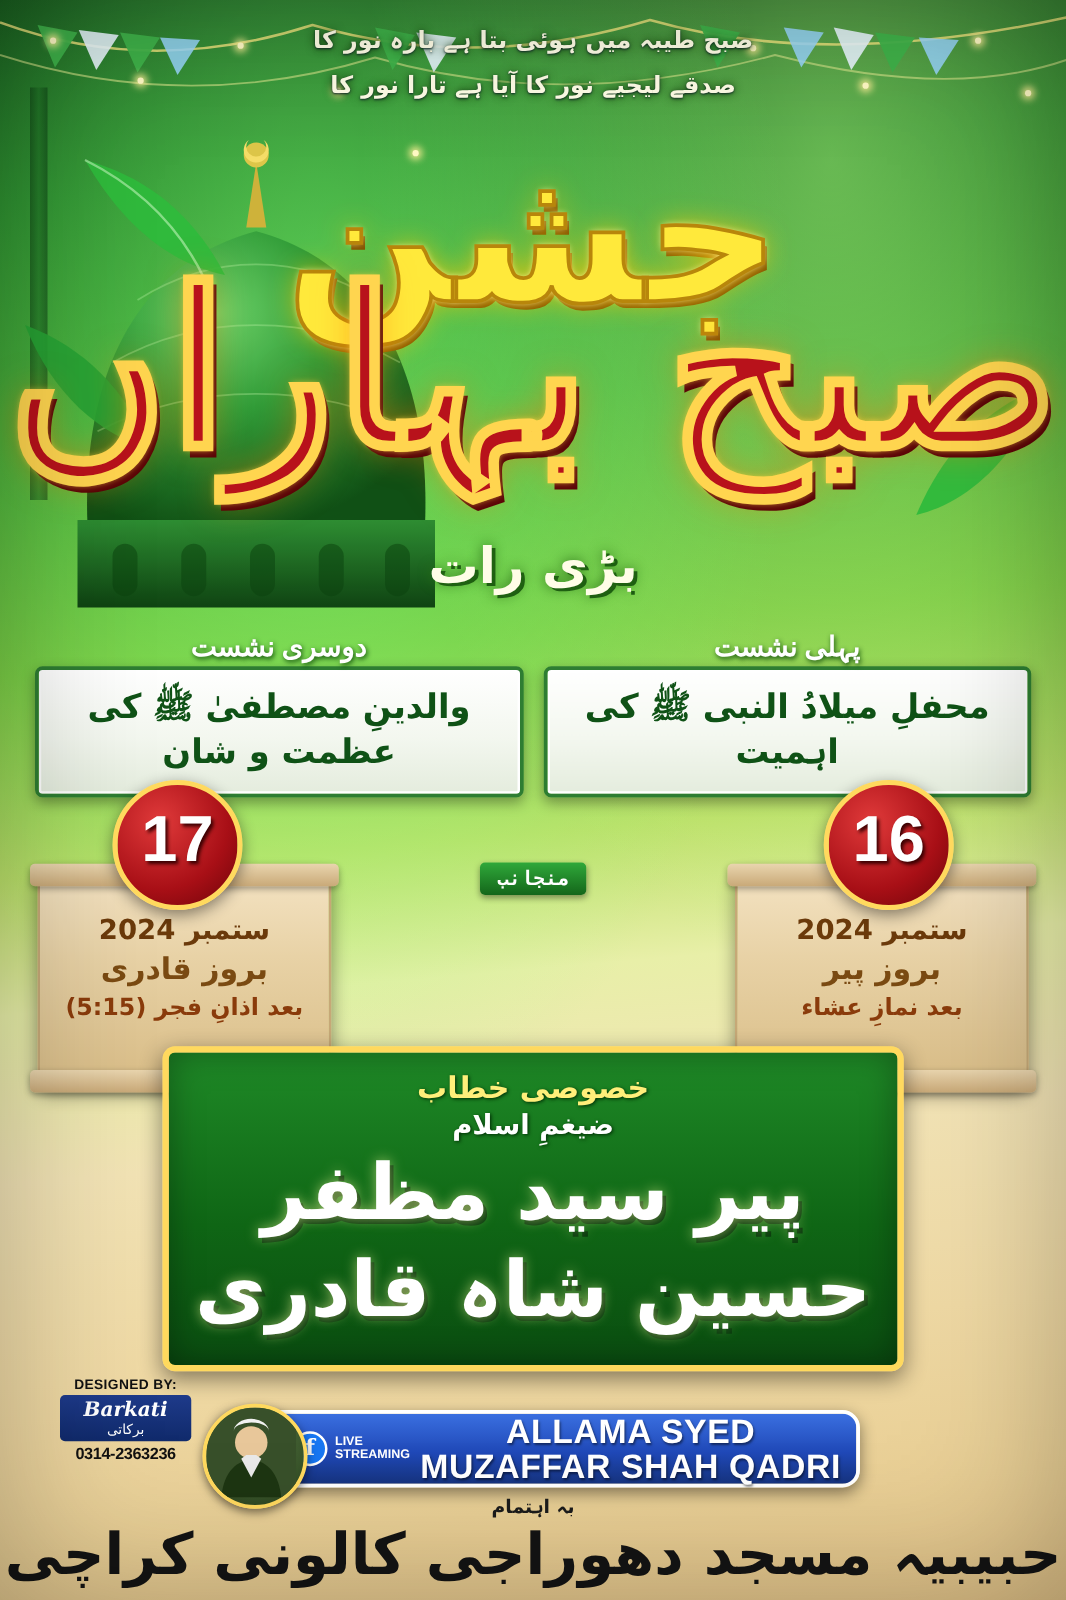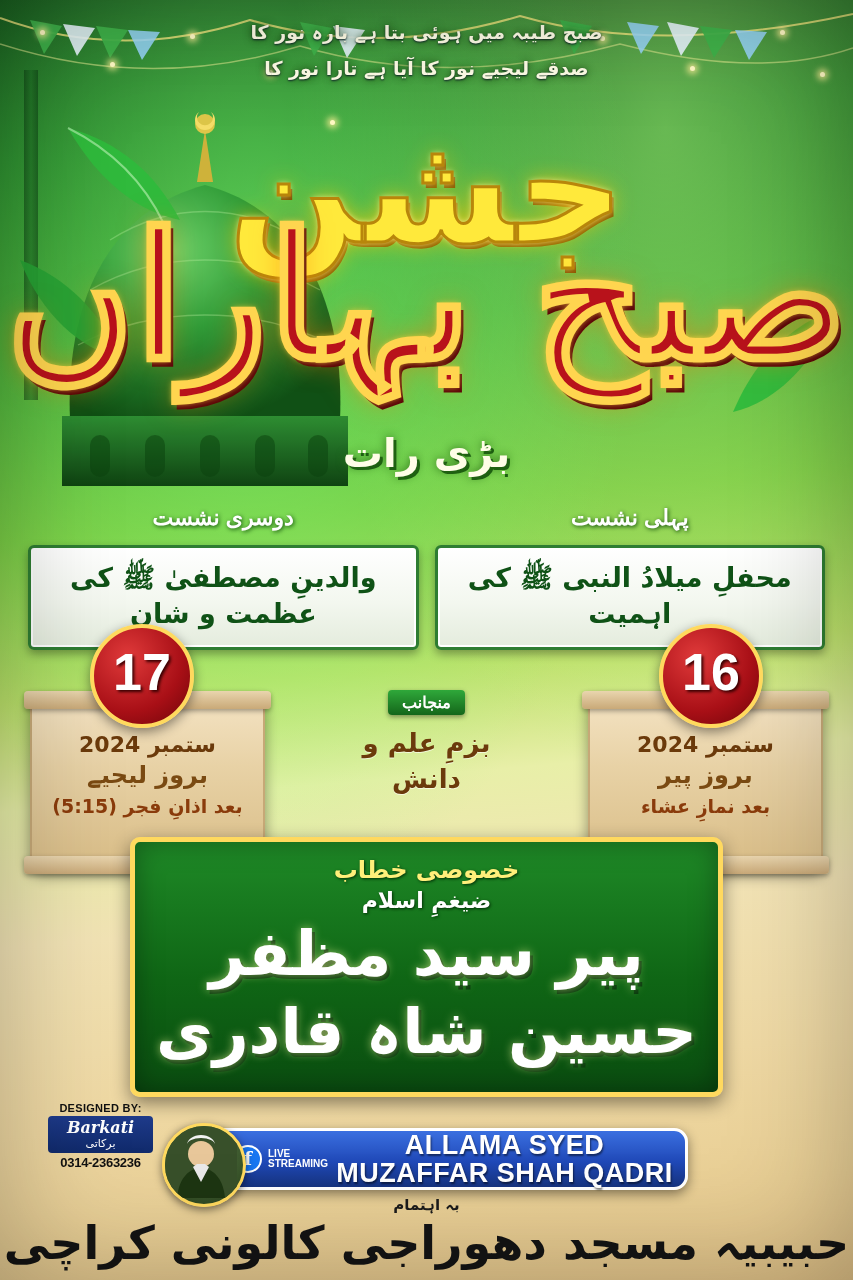--- a/index.html
+++ b/index.html
@@ -140,26 +140,26 @@
     justify-content: space-between;
     gap: 16px;
   }
   .session {
     position: relative;
     flex: 1 1 0;
     text-align: center;
   }
   .session .sess-label {
     direction: rtl;
-    font-family: Liberation Sans, sans-serif;
+    font-family: Liberation Serif, serif;
     font-size: 22px;
     font-weight: bold;
     color: #ffffff;
     text-shadow: 1px 1px 4px rgba(0,60,0,.9);
-    margin-bottom: 14px;
+    margin-bottom: 2px;
   }
   .session .sess-box {
     background: linear-gradient(180deg,#ffffff 0%,#f3f7ef 55%,#e4ecdd 100%);
     border: 3px solid #2e7d32;
     border-radius: 6px;
     box-shadow: 0 4px 10px rgba(0,0,0,.35), inset 0 0 0 2px #fff;
     padding: 12px 10px 14px;
     direction: rtl;
     font-family: "DejaVu Sans", sans-serif;
     font-size: 27px;
@@ -257,21 +257,21 @@
     transform: translateX(-50%);
     top: 50px;
     width: 180px;
     text-align: center;
     direction: rtl;
   }
   .center-tag .tag-top {
     display: inline-block;
     background: linear-gradient(180deg,#2fa83a,#14661a);
     color: #fff;
-    font-family: Liberation Serif, serif;
+    font-family: Liberation Mono, monospace;
     font-size: 16px;
     font-weight: bold;
     padding: 3px 14px;
     border-radius: 4px;
     box-shadow: 0 2px 5px rgba(0,0,0,.4);
   }
   .center-tag .tag-main {
     margin-top: 10px;
     font-family: "DejaVu Sans", sans-serif;
     font-size: 26px;
@@ -581,27 +581,26 @@
     <div class="date-badge right">16</div>
     <div class="scroll right">
       <div class="month">ستمبر 2024</div>
       <div class="day">بروز پیر</div>
       <div class="time">بعد نمازِ عشاء</div>
     </div>
 
     <div class="date-badge left">17</div>
     <div class="scroll left">
       <div class="month">ستمبر 2024</div>
-      <div class="day">بروز لیجیے</div>
+      <div class="day">بروز قادری</div>
       <div class="time">بعد اذانِ فجر (5:15)</div>
     </div>
 
     <div class="center-tag">
       <div class="tag-top">منجانب</div>
-      <div class="tag-main">بزمِ علم و دانش</div>
     </div>
   </div>
 
   <div class="speaker-panel">
     <div class="khitab">خصوصی خطاب</div>
     <div class="zeghem">ضیغمِ اسلام</div>
     <div class="name">پیر سید مظفر حسین شاہ قادری</div>
   </div>
 
   <div class="designer">

